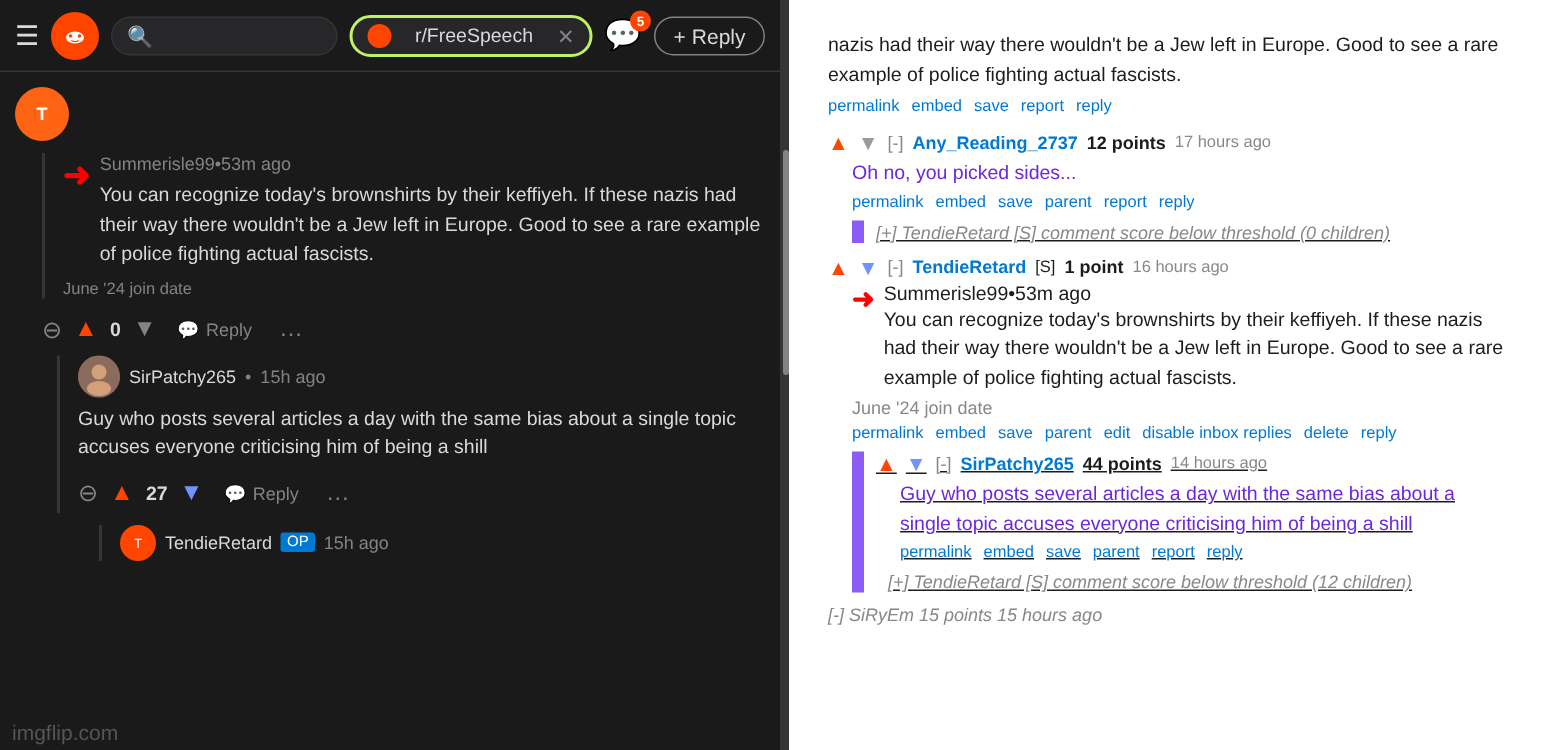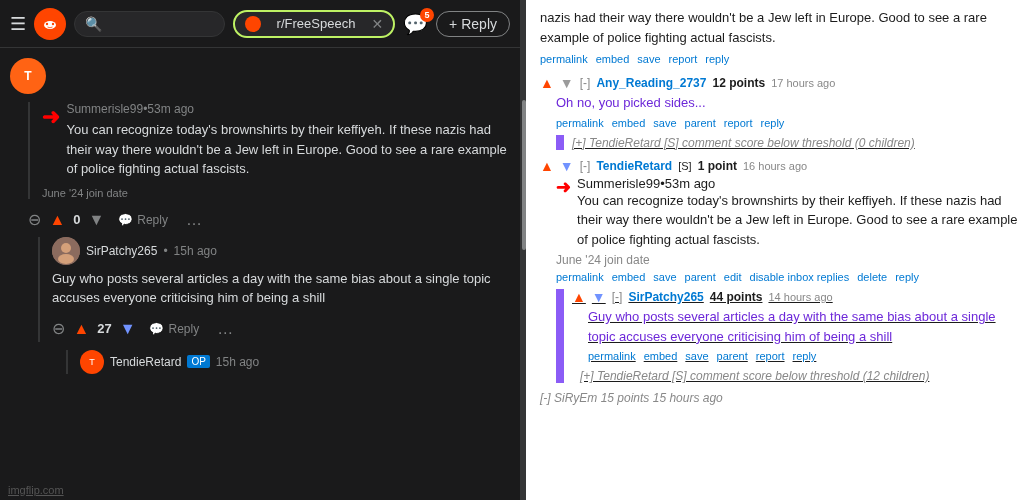--- a/index.html
+++ b/index.html
@@ -65,21 +65,21 @@
     .nested-reply { margin-left: 28px; border-left: 2px solid #343536; padding-left: 12px; }
     .nested-avatar { width: 24px; height: 24px; border-radius: 50%; background: #ff4500; flex-shrink: 0; display: flex; align-items: center; justify-content: center; color: white; font-size: 9px; }
     .nested-header { display: flex; align-items: center; gap: 6px; margin-bottom: 2px; }
     .nested-name { color: #d7dadc; font-size: 12px; font-weight: 500; }
 
     
     .v-divider { width: 6px; background: #343536; flex-shrink: 0; position: relative; }
     .v-divider-scroll { width: 4px; position: absolute; right: 0; top: 20%; height: 30%; background: #818384; border-radius: 2px; }
 
     
-    .right-panel { flex: 1; background: white; color: #1c1c1c; overflow-y: auto; padding: 0; }
+    .right-panel { flex: 1; background: white; color: #1c1c1c; overflow-y: auto; padding: 12px; }
     .right-panel::-webkit-scrollbar { width: 6px; }
     .right-panel::-webkit-scrollbar-thumb { background: #c8c8c8; }
 
     .right-content { padding: 8px 14px; }
     .right-top-text { font-size: 13px; color: #1c1c1c; line-height: 1.5; margin-bottom: 6px; }
 
     .r-link-row { display: flex; gap: 8px; font-size: 11px; color: #0079d3; margin-bottom: 10px; }
     .r-link { cursor: pointer; color: #0079d3; }
 
     .r-comment { margin-bottom: 8px; }
@@ -203,21 +203,21 @@
           <span class="nested-name">TendieRetard</span>
           <span style="background:#0079d3; color:white; font-size:10px; padding:1px 4px; border-radius:2px;">OP</span>
           <span style="color:#818384; font-size:12px;">15h ago</span>
         </div>
       </div>
 
     </div>
   </div>
 
   <div style="position:relative;">
-    <span style="color:#555; font-size:11px; padding:4px 8px; display:block;text-decoration:underline;">imgflip.com</span>
+    <span style="color:#555; font-size:14px; padding:4px 8px; display:block;">imgflip.com</span>
   </div>
 </div>
 
 <div class="v-divider">
   <div class="v-divider-scroll"></div>
 </div>
 
 <div class="right-panel">
   <div class="right-content">
 

